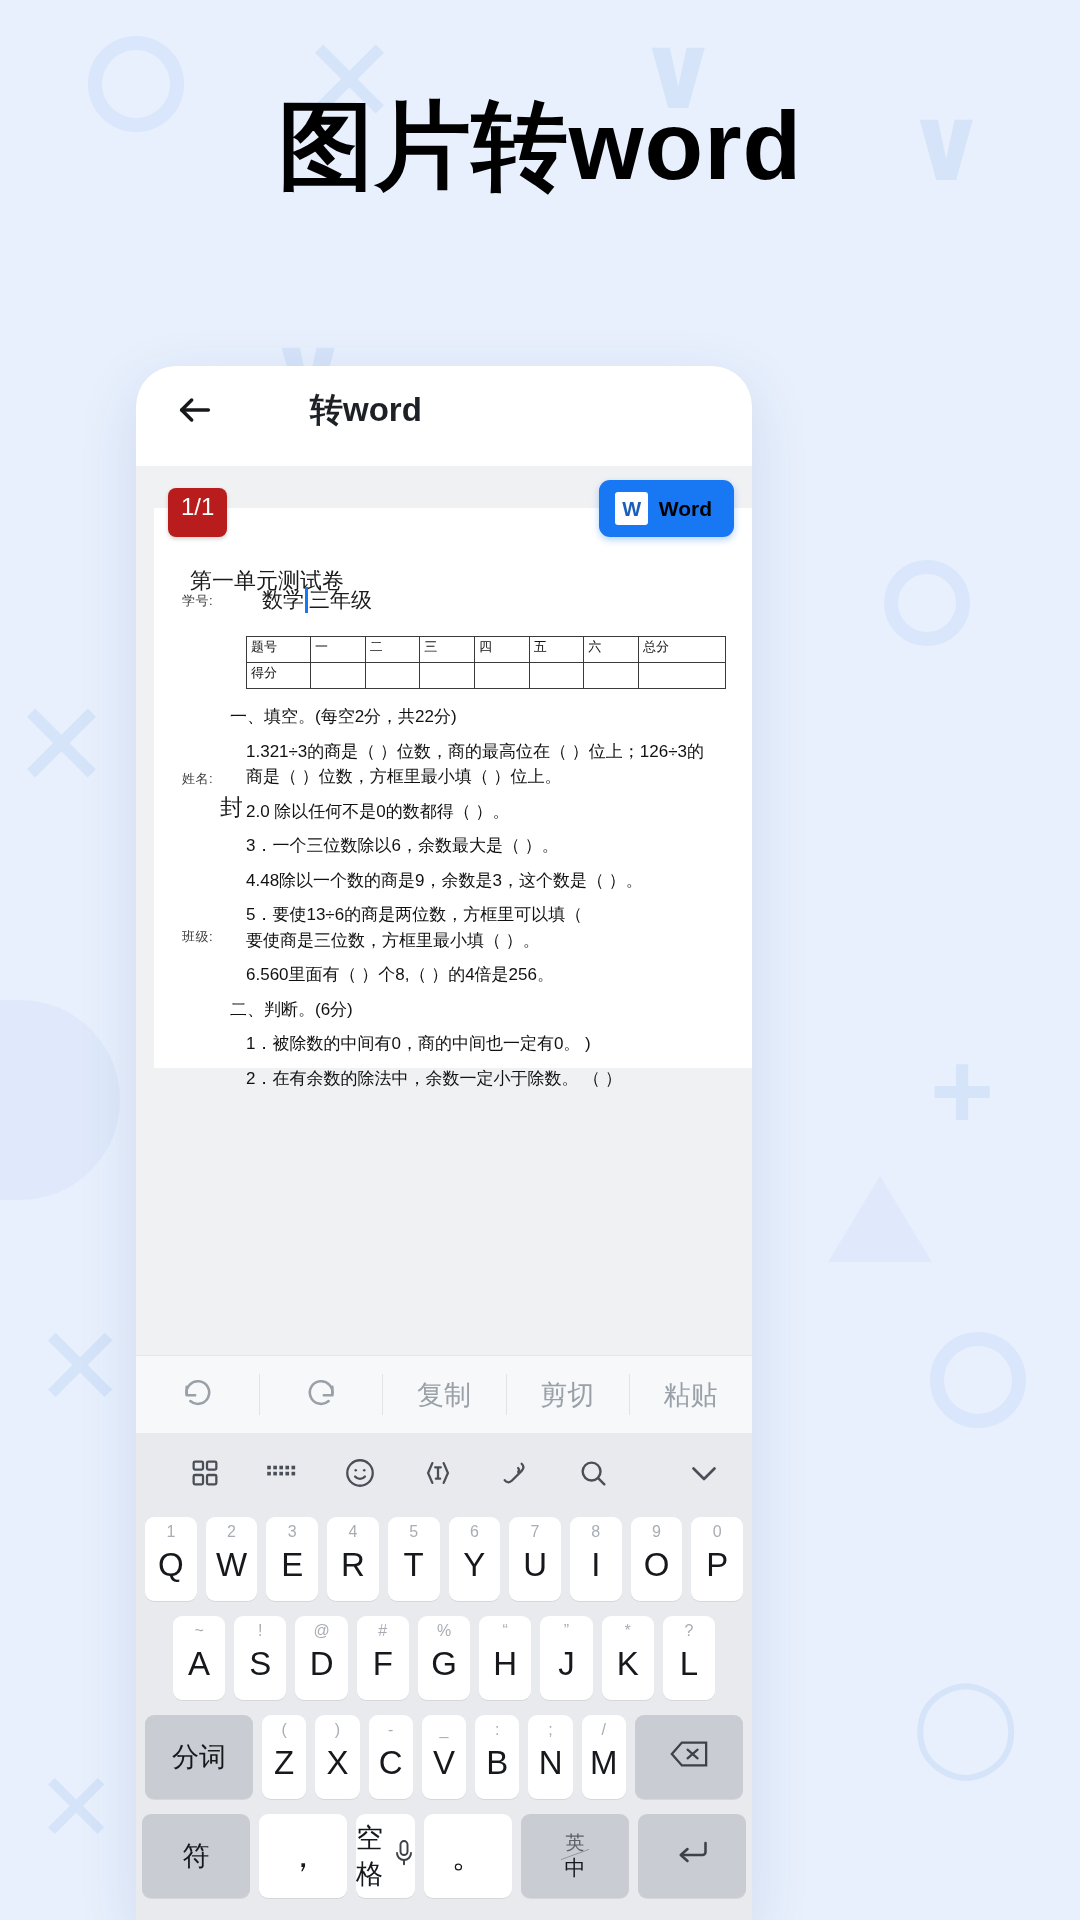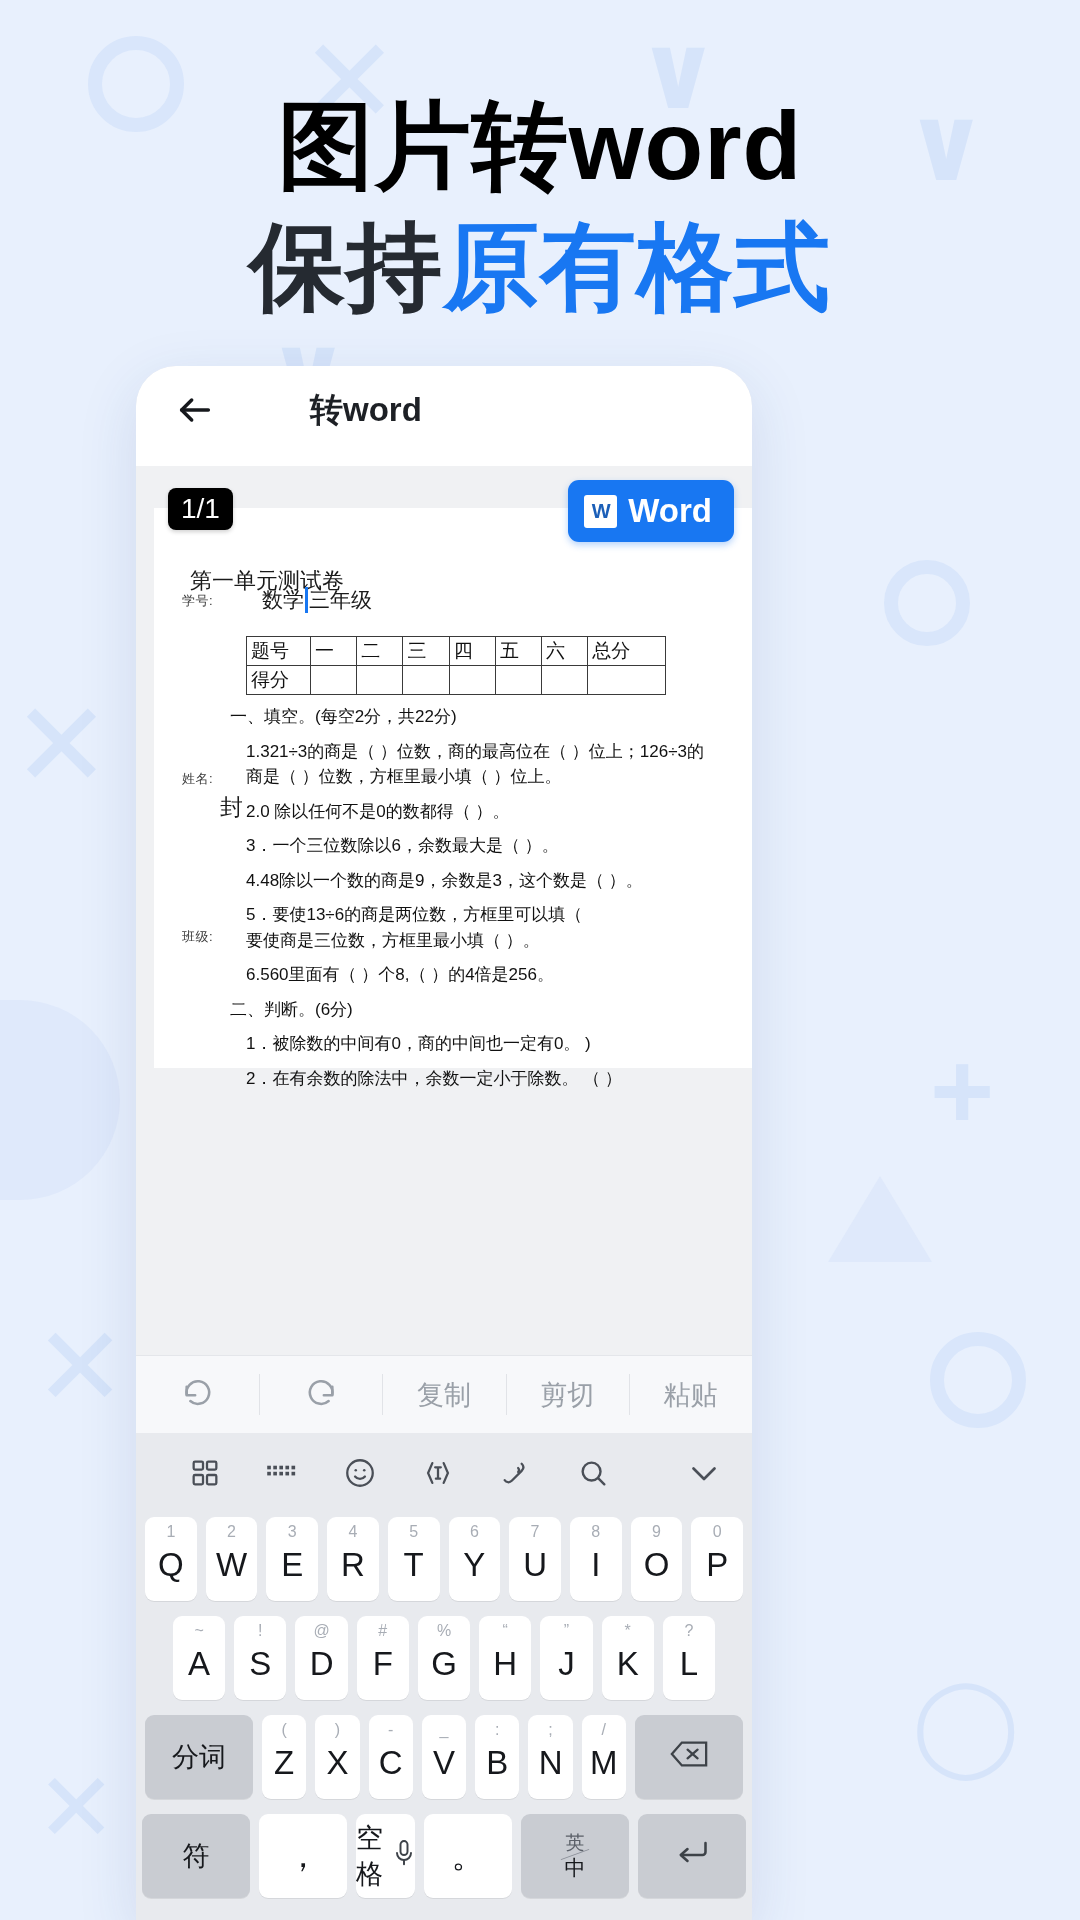--- a/index.html
+++ b/index.html
@@ -58,36 +58,36 @@
   .appbar-title {
     font-size: 33px; font-weight: 600; color: #1d2025; margin-left: 44px;
   }
 
   
   .doc-area {
     flex: 1 1 auto; background: #f0f1f3; position: relative; overflow: hidden;
   }
   .page-badge {
     position: absolute; left: 32px; top: 22px; z-index: 5;
-    background: #000000; color: #fff; border-radius: 8px;
-    padding: 7px 13px 7px; font-size: 28px; line-height: 1;
+    background: #b91c1c; color: #fff; border-radius: 8px;
+    padding: 7px 13px 18px; font-size: 24px; line-height: 1;
     box-shadow: 0 2px 4px rgba(0,0,0,.18);
   }
   .paper {
     position: absolute; left: 18px; right: 0; top: 42px;
     background: #ffffff; height: 560px; padding: 0;
   }
   .word-btn {
     position: absolute; right: 18px; top: 14px; z-index: 6;
     background: #1877f2; border-radius: 11px;
     display: flex; align-items: center; gap: 11px;
     padding: 12px 22px 12px 16px;
     box-shadow: 0 3px 7px rgba(24,119,242,.32);
   }
-  .word-btn .wlabel { color: #ffffff; font-size: 33px; font-weight: 600; }
+  .word-btn .wlabel { color: #000000; font-size: 21px; font-weight: 600; }
   .w-icon {
     width: 33px; height: 33px; background: #fff; border-radius: 3px;
     position: relative; display: flex; align-items: center; justify-content: center;
   }
   .w-icon .wglyph {
     font-size: 20px; font-weight: 700; color: #1b5fb8; line-height: 1;
     letter-spacing: -1px;
   }
 
   
@@ -106,22 +106,22 @@
   }
   .caret {
     display: inline-block; width: 3px; height: 26px; background: #1877f2;
     margin: 0 1px;
   }
   .seal-char {
     position: absolute; left: 66px; font-size: 23px; color: #1a1a1a;
   }
 
   table.score {
-    position: absolute; left: 92px; top: 128px; width: 420px;
-    border-collapse: collapse; font-size: 19px; color: #111;
+    position: absolute; left: 92px; top: 128px; width: 480px;
+    border-collapse: collapse; font-size: 13px; color: #111;
   }
   table.score td {
     border: 1px solid #3a3a3a; height: 26px; padding: 1px 4px;
     vertical-align: top;
   }
   table.score td.first { width: 64px; }
 
   .q-block {
     position: absolute; left: 92px; right: 16px; top: 196px;
     font-size: 17px; color: #111; line-height: 1.5;
@@ -200,23 +200,20 @@
   <div class="deco" style="left:266px; top:320px; font-size:104px;">∨</div>
   <div class="deco" style="left:904px; top:92px;  font-size:104px;">∨</div>
   <div class="deco tri" style="left:828px; top:1176px; border-width:0 52px 86px 52px; border-color:transparent transparent #dfe9fb transparent;"></div>
   <div class="deco" style="left:912px; top:1676px; font-size:96px;">◯</div>
   <div class="deco" style="left:36px;  top:1760px; font-size:96px;">✕</div>
   <div class="deco" style="left:0px;   top:1000px; width:120px; height:200px; background:#dfe9fb; border-radius:0 120px 120px 0;"></div>
 </div>
 
 <div class="headline">
   <div class="line1">图片转word</div>
-  <div class="line2">
-    <span>保持</span><span class="hl">原有格式</span>
-  </div>
 </div>
 
 <div class="phone">
   <div class="phone-inner">
 
     <div class="appbar">
       <div class="back-arrow">
         <svg width="40" height="40" viewBox="0 0 24 24" fill="none" stroke="#16181c" stroke-width="2.1" stroke-linecap="round" stroke-linejoin="round">
           <line x1="20" y1="12" x2="4" y2="12"></line>
             <polyline points="10,6 4,12 10,18"></polyline>

